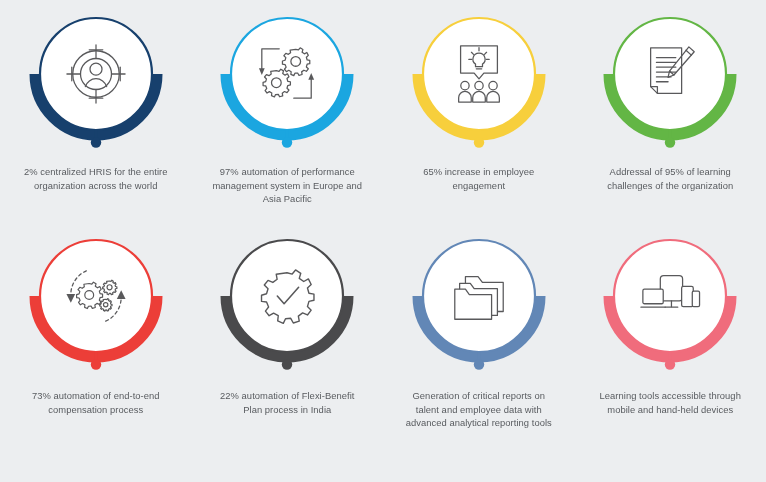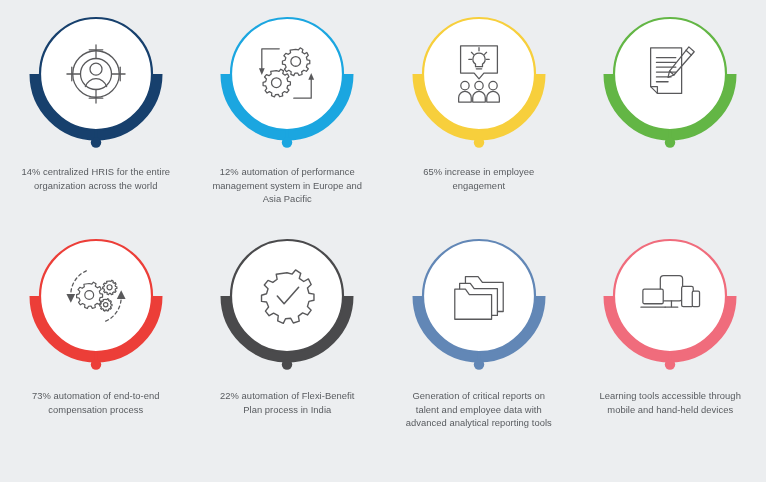--- a/index.html
+++ b/index.html
@@ -99,21 +99,21 @@
             <line x1="48" y1="32" x2="62" y2="32"></line>
             <line x1="25" y1="7" x2="39" y2="7"></line>
             <line x1="25" y1="57" x2="39" y2="57"></line>
             <line x1="7" y1="25" x2="7" y2="39"></line>
             <line x1="57" y1="25" x2="57" y2="39"></line>
             <circle cx="32" cy="27" r="6.2"></circle>
             <path d="M 21 45 A 11.5 11.5 0 0 1 43 45"></path>
           </svg>
         </div>
       </div>
-      <div class="caption">14% centralized HRIS for the entire organization across the world</div>
+      <div class="caption">2% centralized HRIS for the entire organization across the world</div>
     </div>
 
     <div class="cell">
       <div class="badge">
         <svg viewBox="0 0 132 150">
           <path fill="none" stroke-width="17" stroke-linecap="butt" d="M 8 66 A 58 58 0 0 0 124 66" stroke="#1ba6e0"></path>
           <circle cx="66" cy="66" r="56" fill="#ffffff" stroke-width="2.2" stroke="#1ba6e0"></circle>
           <line x1="66" y1="122" x2="66" y2="131" stroke-width="2.6" stroke="#1ba6e0"></line>
           <circle cx="66" cy="134.5" r="5.2" fill="#1ba6e0"></circle>
         </svg>
@@ -127,21 +127,21 @@
               <path d="M 0 -12.5 L 2.8 -11.8 L 4.6 -14 L 7.4 -12.2 L 6.6 -9.5 L 9 -7.8 L 11.5 -9.2 L 13 -6.2 L 11 -4.3 L 11.8 -1.5 L 14.5 -1 L 14.5 2.3 L 11.8 2.9 L 11 5.7 L 13 7.6 L 11 10.2 L 8.4 9.1 L 6.1 10.8 L 6.6 13.5 L 3.4 14.5 L 2 12 L -0.8 12.2 L -2 14.7 L -5 13.4 L -4.7 10.6 L -7.2 9.2 L -9.6 10.6 L -11.6 8.1 L -9.9 5.9 L -11 3.2 L -13.7 2.9 L -13.7 -0.4 L -11 -1.2 L -10.2 -3.9 L -12.2 -5.9 L -10.2 -8.4 L -7.6 -7.3 L -5.3 -9 L -5.8 -11.7 Z"></path>
               <circle cx="0" cy="0" r="5"></circle>
             </g>
             <polyline points="24,6 6,6 6,28" stroke-linecap="round"></polyline>
             <polygon points="6,33 3,26 9,26" fill="#59595b" stroke="none"></polygon>
             <polyline points="39,57 57,57 57,36" stroke-linecap="round"></polyline>
             <polygon points="57,31 54,38 60,38" fill="#59595b" stroke="none"></polygon>
           </svg>
         </div>
       </div>
-      <div class="caption">12% automation of performance management system in Europe and Asia Pacific</div>
+      <div class="caption">97% automation of performance management system in Europe and Asia Pacific</div>
     </div>
 
     <div class="cell">
       <div class="badge">
         <svg viewBox="0 0 132 150">
           <path fill="none" stroke-width="17" stroke-linecap="butt" d="M 8 66 A 58 58 0 0 0 124 66" stroke="#f7cf3c"></path>
           <circle cx="66" cy="66" r="56" fill="#ffffff" stroke-width="2.2" stroke="#f7cf3c"></circle>
           <line x1="66" y1="122" x2="66" y2="131" stroke-width="2.6" stroke="#f7cf3c"></line>
           <circle cx="66" cy="134.5" r="5.2" fill="#f7cf3c"></circle>
         </svg>
@@ -184,20 +184,21 @@
             <line x1="18" y1="25" x2="38" y2="25"></line>
             <line x1="18" y1="30" x2="38" y2="30"></line>
             <line x1="18" y1="35" x2="33" y2="35"></line>
             <line x1="18" y1="40" x2="30" y2="40"></line>
             <path d="M 51.5 4 L 57 9 L 36 33 L 30 35.5 L 31.5 29 Z"></path>
             <line x1="48.5" y1="7.5" x2="54" y2="12.5"></line>
             <line x1="31.5" y1="29" x2="36" y2="33"></line>
           </svg>
         </div>
       </div>
+      <div class="caption">Addressal of 95% of learning challenges of the organization</div>
     </div>
 
     <div class="cell r2">
       <div class="badge">
         <svg viewBox="0 0 132 150">
           <path fill="none" stroke-width="17" stroke-linecap="butt" d="M 8 66 A 58 58 0 0 0 124 66" stroke="#ec3e38"></path>
           <circle cx="66" cy="66" r="56" fill="#ffffff" stroke-width="2.2" stroke="#ec3e38"></circle>
           <line x1="66" y1="122" x2="66" y2="131" stroke-width="2.6" stroke="#ec3e38"></line>
           <circle cx="66" cy="134.5" r="5.2" fill="#ec3e38"></circle>
         </svg>

